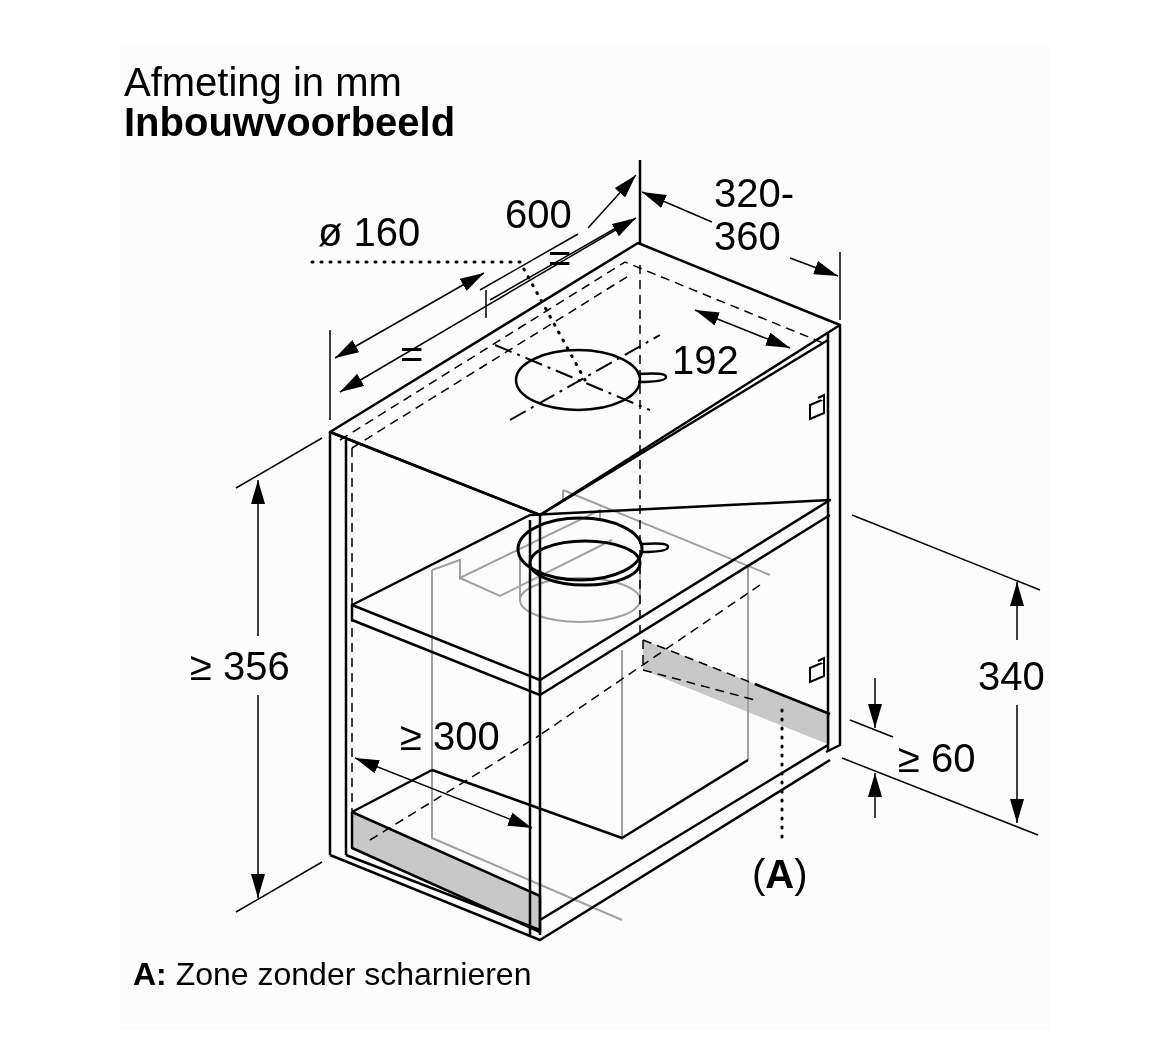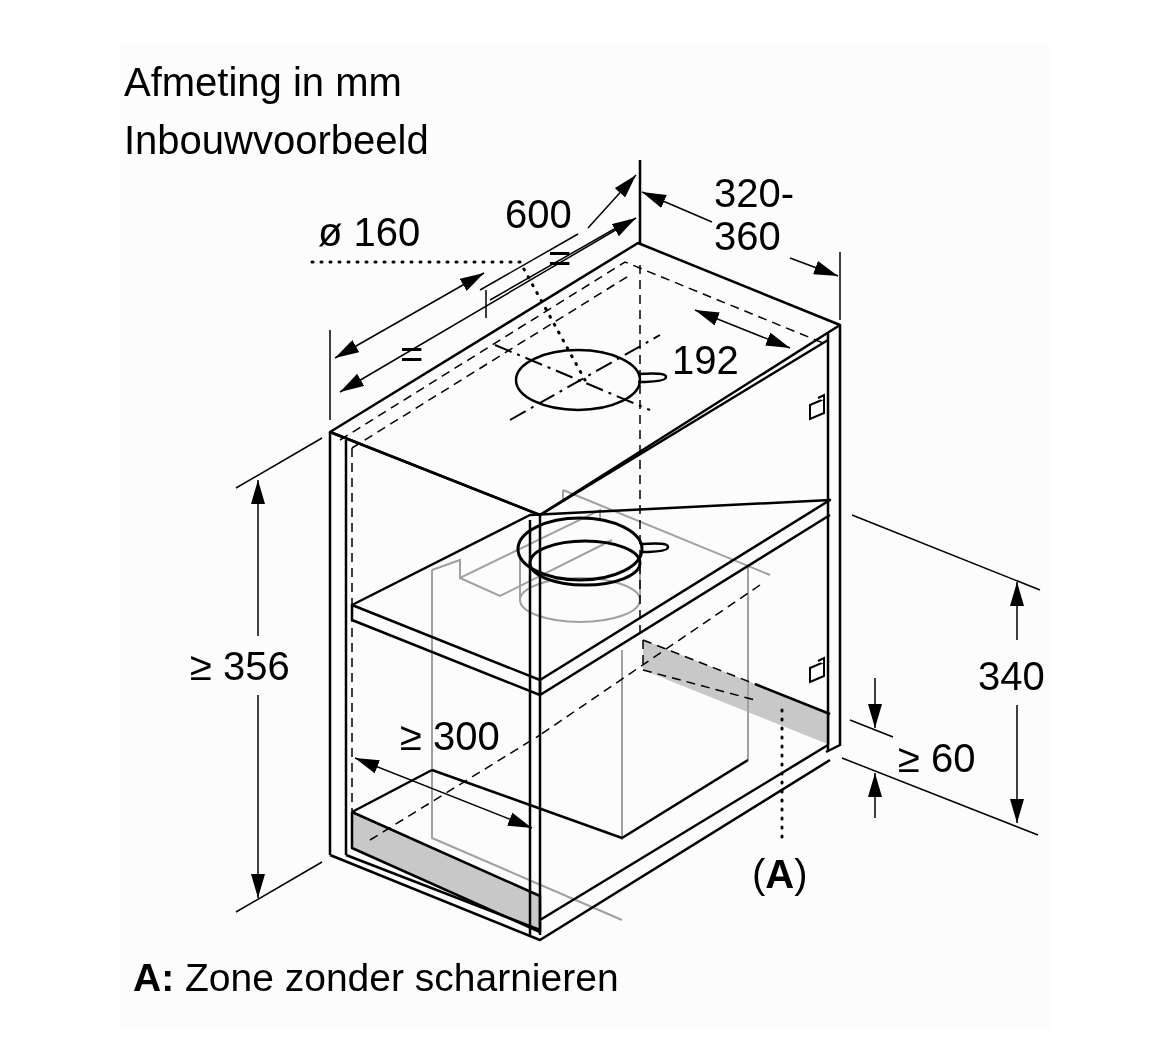--- a/index.html
+++ b/index.html
@@ -1,21 +1,21 @@
 <!DOCTYPE html>
 <html><head>
 <meta charset="utf-8">
 <style>
   html, body { margin: 0; padding: 0; background: #ffffff; }
   body { width: 1170px; height: 1038px; position: relative; overflow: hidden; font-family: "Liberation Sans", sans-serif; color: #000; }
   .page-bg { position: absolute; left: 120px; top: 45px; width: 930px; height: 985px; background: #fcfcfc; }
   .heading { position: absolute; left: 124px; top: 62px; line-height: 1; }
   .heading .title { font-size: 40px; font-weight: 400; display: block; }
-  .heading .subtitle { font-size: 40px; font-weight: 400; display: block; margin-top: 18px; }
-  .caption { position: absolute; left: 133px; top: 958px; font-size: 39px; line-height: 1; white-space: nowrap; }
+  .heading .subtitle { font-size: 40px; font-weight: 700; display: block; margin-top: 0; }
+  .caption { position: absolute; left: 133px; top: 958px; font-size: 32px; line-height: 1; white-space: nowrap; }
   .caption .key { font-weight: 700; }
   svg.drawing { position: absolute; left: 0; top: 0; }
   .dim { font-family: "Liberation Sans", sans-serif; font-size: 40px; fill: #000; }
   .dim-bold { font-weight: 700; }
 </style>
 </head>
 <body>
 
 <div class="page-bg"></div>
 

